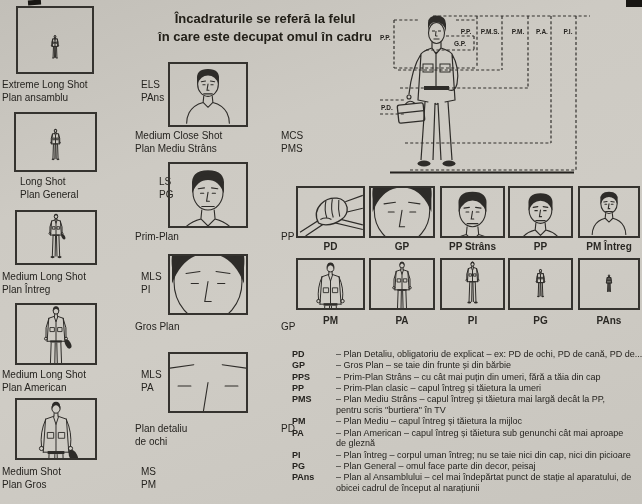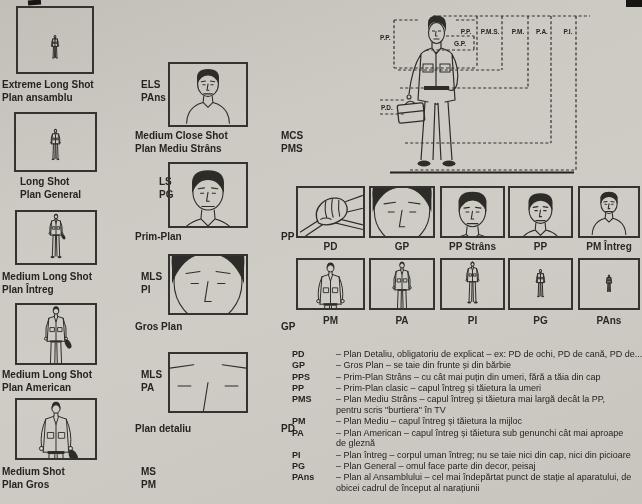--- a/index.html
+++ b/index.html
@@ -4,21 +4,21 @@
 <style>
   html,body{margin:0;padding:0;}
   .page{position:relative;width:642px;height:504px;overflow:hidden;
     background:linear-gradient(160deg,#c2bfb8 0%,#cdcac3 30%,#cfccc5 55%,#c8c5be 100%);
     font-family:"Liberation Sans",sans-serif;color:#1f1d1a;}
   .abs{position:absolute;}
   .box{position:absolute;border:2px solid #35332f;box-sizing:border-box;
     display:flex;align-items:center;justify-content:center;overflow:hidden;}
   .box svg{width:100%;height:100%;display:block;}
   .thumb{border-width:2px;}
-  .shotlbl{position:absolute;font-size:10px;font-weight:bold;color:#262420;}
+  .shotlbl{position:absolute;font-size:10px;font-weight:normal;color:#262420;}
   .lline{position:relative;height:13px;white-space:nowrap;}
   .lname{position:absolute;left:0;top:0;}
   .labbr{position:absolute;top:0;margin-left:44px;}
   .left-col .labbr{left:95px;}
   .mid-col .labbr{left:102px;}
   .title{position:absolute;left:132px;top:10px;width:266px;text-align:center;
     font-size:13px;font-weight:bold;line-height:17.5px;color:#232019;}
   .thumblbl{position:absolute;font-size:10px;font-weight:bold;text-align:center;color:#2a2824;}
   .lg{position:absolute;left:292px;top:349px;width:354px;font-size:9px;line-height:10.8px;color:#262420;}
   .lg-row{display:flex;margin-bottom:0.5px;}
@@ -60,20 +60,24 @@
     <path d="M30,14 Q28,24 31,32 M37,12 Q35,23 38,32 M44,13 Q43,23 45,31 M24,34 Q30,31 36,34 M51,15 L70,8 M53,26 L70,22" fill="none" stroke="#2e2c29" stroke-width="1.1" vector-effect="non-scaling-stroke"></path>
   </g>
 </defs>
 </svg>
 
 <div class="page">
 
   <div class="artifact" style="left:28px;top:0;width:13px;height:5px;transform:rotate(-4deg);"></div>
   <div class="artifact" style="left:626px;top:0;width:16px;height:7px;"></div>
 
+  <div class="title">
+    <div>Încadraturile se referă la felul</div>
+    <div>în care este decupat omul în cadru</div>
+  </div>
 
   <div class="left-col">
     <div class="box" style="left:16px;top:6px;width:78px;height:68px;">
       <svg viewBox="-80 -105 200 250">
           <use href="#sym-person"></use>
         </svg>
     </div>
     <div class="shotlbl" style="left:2px;top:79px;width:132px;">
       <div class="lline">
           <span class="lname">Extreme Long Shot</span>
@@ -193,20 +197,23 @@
 
     <div class="box" style="left:168px;top:352px;width:80px;height:61px;">
       <svg viewBox="12 10.5 16 8" preserveAspectRatio="xMidYMid slice">
           <use href="#sym-face"></use>
         </svg>
     </div>
     <div class="shotlbl" style="left:135px;top:423px;width:132px;">
       <div class="lline">
           <span class="lname">Plan detaliu</span>
           <span class="labbr">PD</span>
+        </div>
+      <div class="lline">
+          <span class="lname">de ochi</span>
         </div>
     </div>
   </div>
 
   <svg class="abs" style="left:378px;top:6px;" width="264" height="172" viewBox="0 0 264 172">
 
     <g stroke="#33312d" stroke-width="1.2" stroke-dasharray="3 2.2" fill="none">
       <path d="M55,10 L212,10"></path>
       <path d="M99,10 L99,62"></path>
       <path d="M124,10 L124,64"></path>

